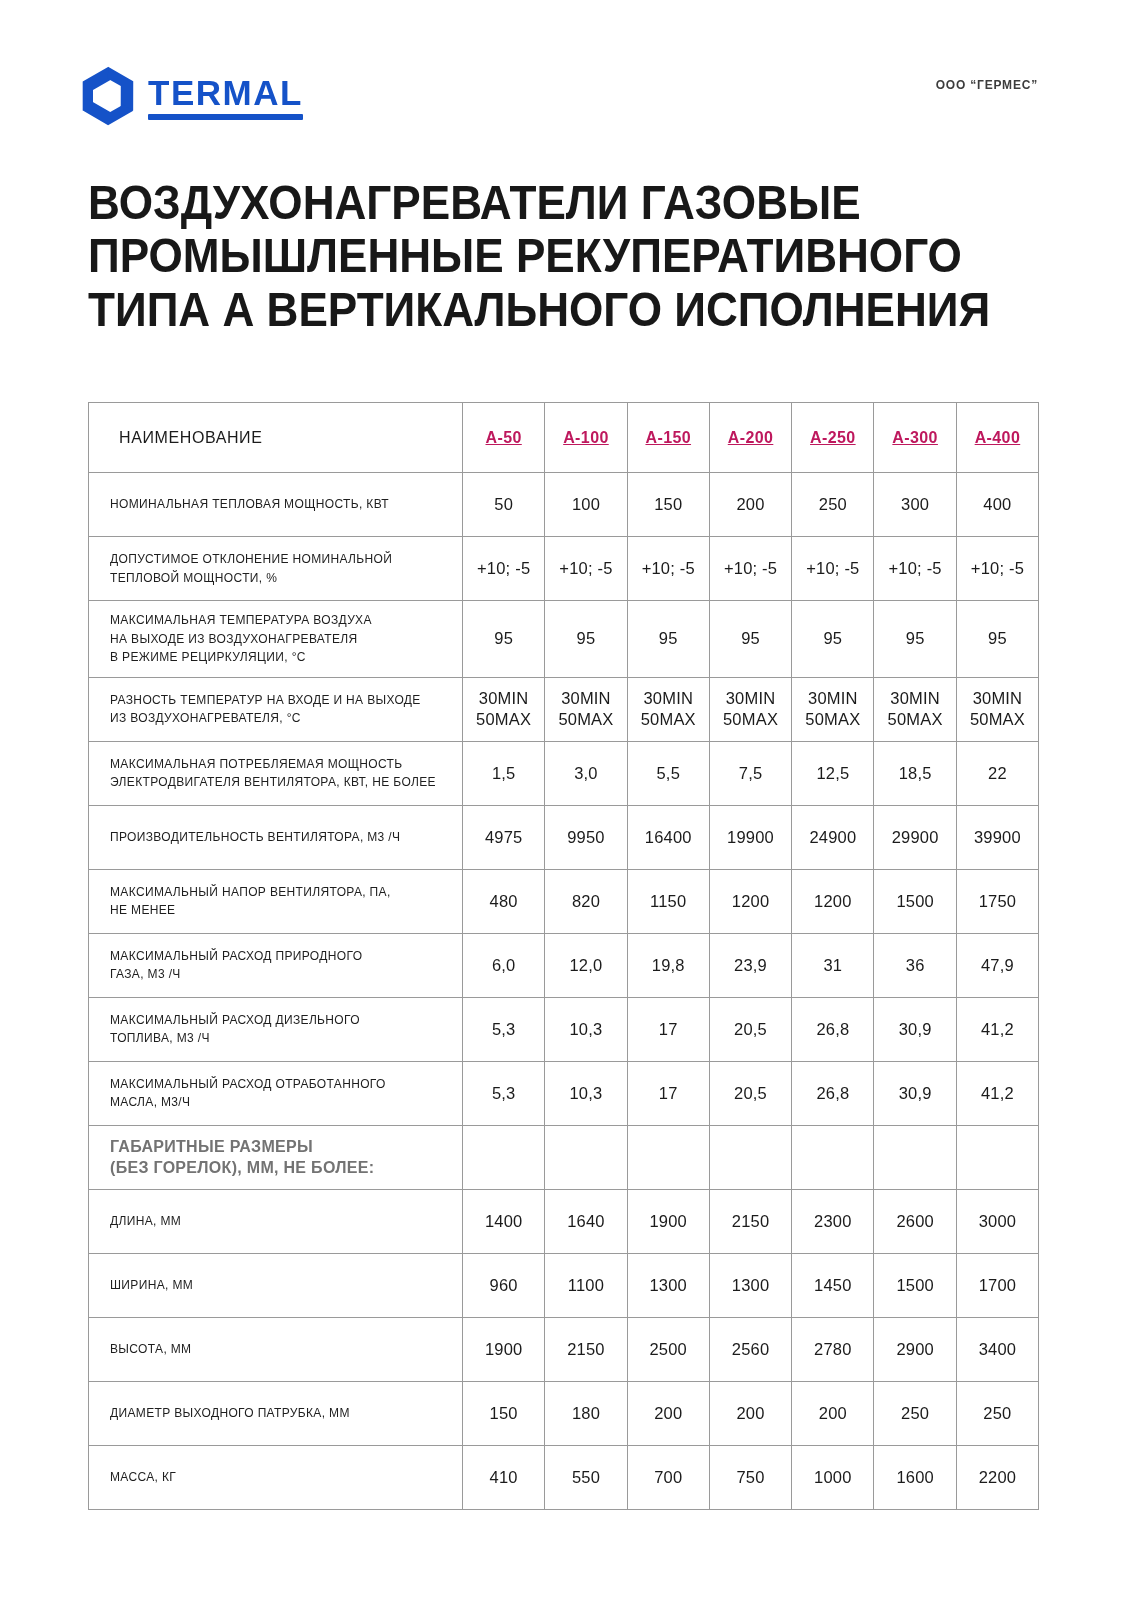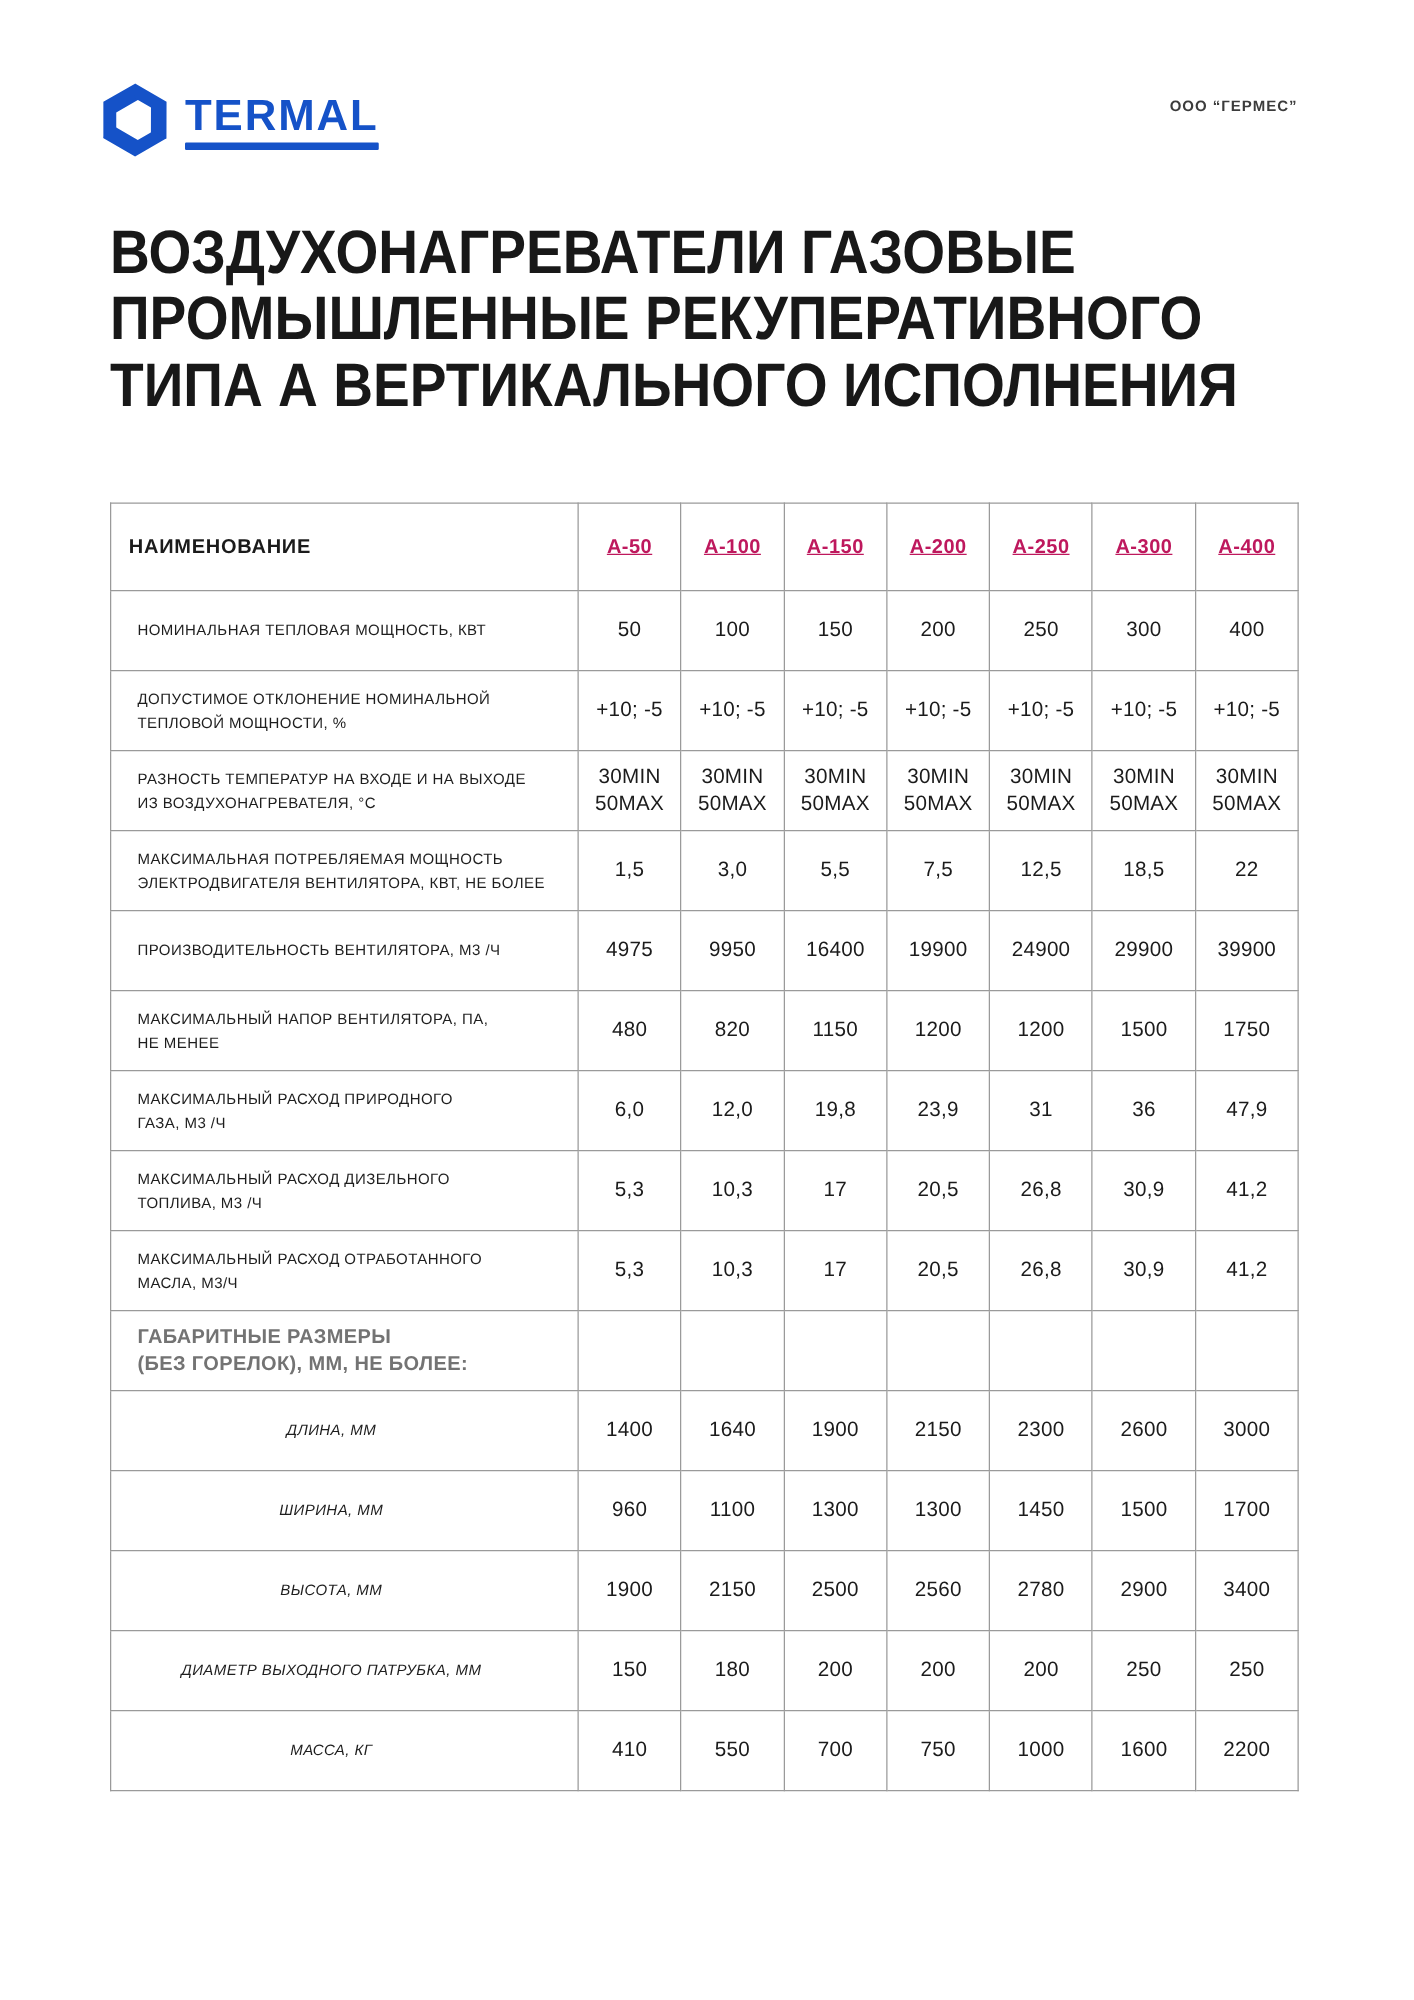--- a/index.html
+++ b/index.html
@@ -37,36 +37,36 @@
     border-collapse:collapse;table-layout:fixed;
   }
   table.spec col.c-name{width:374px;}
   table.spec col.c-val{width:82.3px;}
   table.spec th, table.spec td{
     border:1px solid #9a9a9a;vertical-align:middle;box-sizing:border-box;
     background:#fff;
   }
   thead th{height:70px;}
   th.name-h{
-    text-align:left;padding:8px 10px 8px 14px;
-    font-size:16px;font-weight:bold;letter-spacing:0.6px;color:#1b1b1b;
+    text-align:left;padding:8px 10px 8px 30px;
+    font-size:16px;font-weight:normal;letter-spacing:0.6px;color:#1b1b1b;
   }
   th.col-h{
     text-align:center;font-size:16px;font-weight:bold;letter-spacing:0.4px;color:#be185d;text-decoration:underline;
   }
   td.lbl{
     height:64px;text-align:left;padding:10px 14px 10px 21px;
     font-size:12px;letter-spacing:0.35px;line-height:1.55;color:#1e1e1e;
     white-space:pre-line;font-weight:normal;
   }
   td.lbl.section{
     font-size:16px;font-weight:bold;letter-spacing:0.3px;line-height:1.35;color:#737373;
   }
   td.lbl.dim{
-    text-align:center;padding-right:42px;font-style:italic;
+    text-align:left;padding-right:42px;
   }
   td.val{
     height:64px;text-align:center;font-size:16.5px;color:#1b1b1b;
     letter-spacing:0.2px;line-height:1.3;white-space:pre-line;padding:6px 4px;
   }
 </style>
 </head>
 <body>
 
 <div class="page">
@@ -131,20 +131,32 @@
 ТЕПЛОВОЙ МОЩНОСТИ, %</td>
           <td class="val">+10; -5</td>
           <td class="val">+10; -5</td>
           <td class="val">+10; -5</td>
           <td class="val">+10; -5</td>
           <td class="val">+10; -5</td>
           <td class="val">+10; -5</td>
           <td class="val">+10; -5</td>
         </tr>
         <tr>
+          <td class="lbl data">МАКСИМАЛЬНАЯ ТЕМПЕРАТУРА ВОЗДУХА
+НА ВЫХОДЕ ИЗ ВОЗДУХОНАГРЕВАТЕЛЯ
+В РЕЖИМЕ РЕЦИРКУЛЯЦИИ, °С</td>
+          <td class="val">95</td>
+          <td class="val">95</td>
+          <td class="val">95</td>
+          <td class="val">95</td>
+          <td class="val">95</td>
+          <td class="val">95</td>
+          <td class="val">95</td>
+        </tr>
+        <tr>
           <td class="lbl data">РАЗНОСТЬ ТЕМПЕРАТУР НА ВХОДЕ И НА ВЫХОДЕ
 ИЗ ВОЗДУХОНАГРЕВАТЕЛЯ, °С</td>
           <td class="val">30MIN
 50MAX</td>
           <td class="val">30MIN
 50MAX</td>
           <td class="val">30MIN
 50MAX</td>
           <td class="val">30MIN
 50MAX</td>

